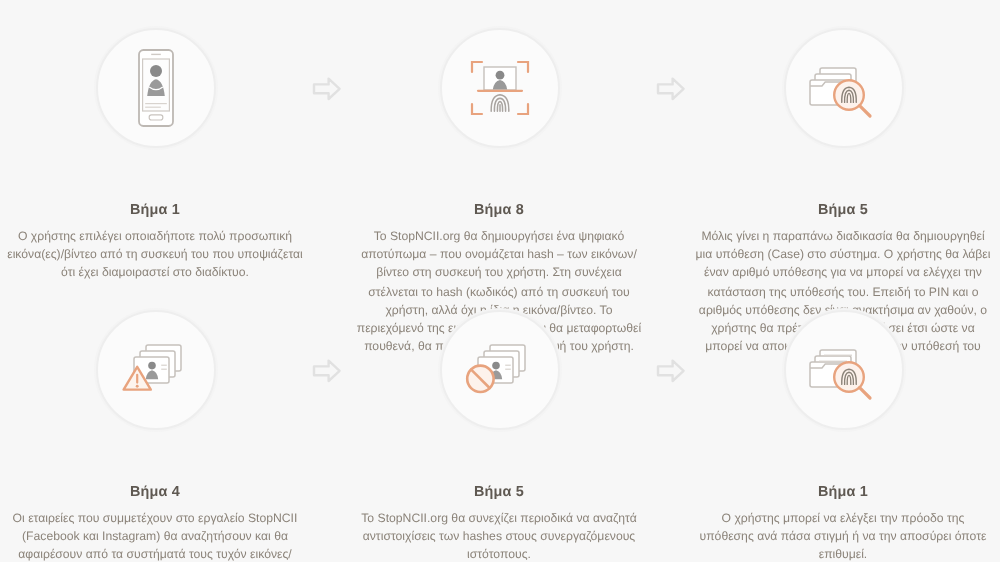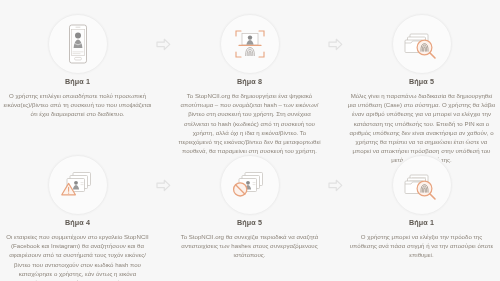--- a/index.html
+++ b/index.html
@@ -57,21 +57,21 @@
     border: 1px solid #eeeeee;
     box-shadow: 0 0 0 1px #f4f4f4;
     display: flex;
     align-items: center;
     justify-content: center;
     flex: none;
   }
   .icon-circle svg { display: block; }
 
   .step-title {
-    margin-top: 3px;
+    margin-top: 26px;
     font-size: 7.2px;
     font-weight: bold;
     color: #5f5952;
     letter-spacing: 0.1px;
     line-height: 10px;
     text-align: left;
   }
   .step-body {
     margin-top: 4px;
     font-size: 6.1px;

